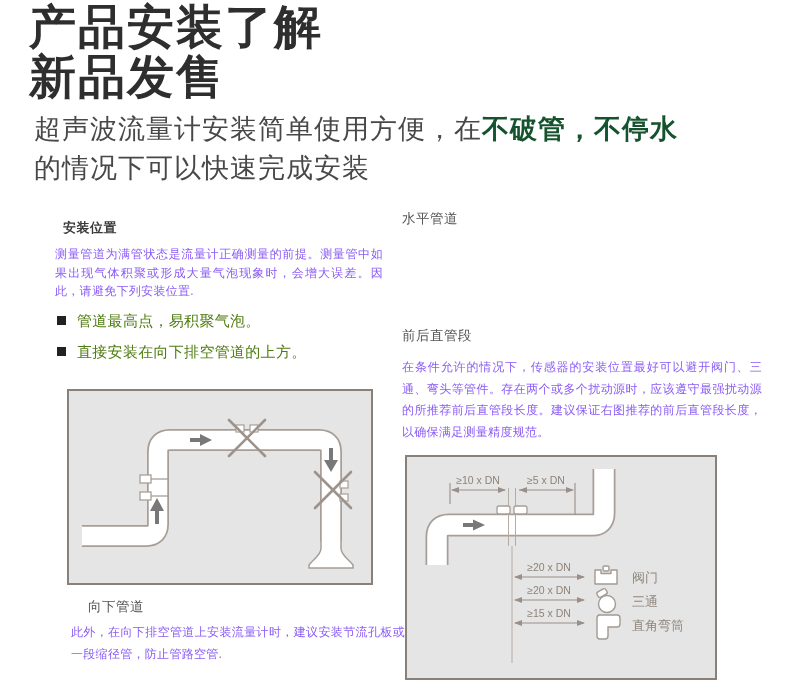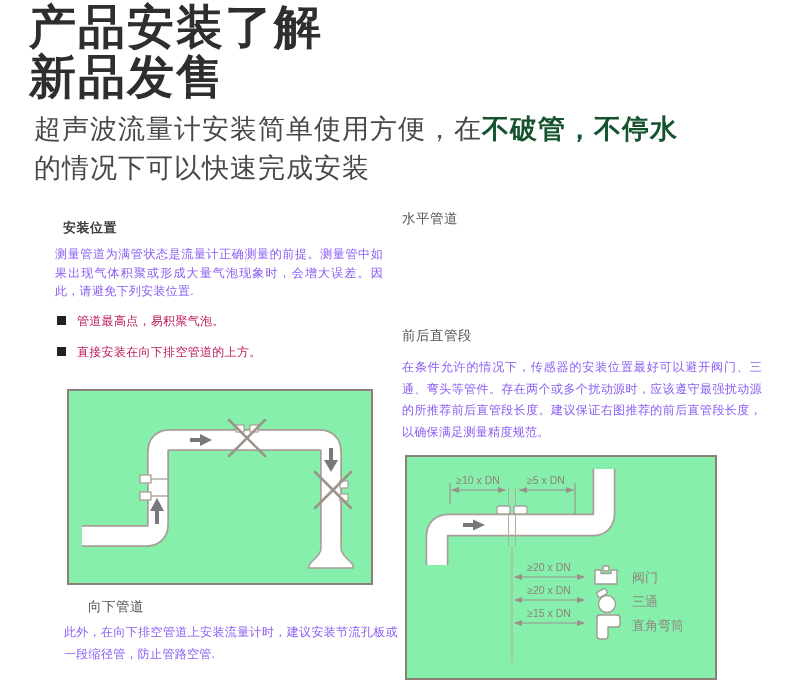--- a/index.html
+++ b/index.html
@@ -19,30 +19,30 @@
   .subtitle{
     left:34px;top:110px;width:740px;
     font-size:27px;line-height:39px;color:#484848;letter-spacing:1px;
   }
   .subtitle .hl{color:#14532d;font-weight:bold;}
   
   .h-bold{font-size:13px;font-weight:bold;color:#3a3a3a;letter-spacing:.5px;}
   .h-plain{font-size:13.5px;font-weight:normal;color:#555;letter-spacing:.5px;}
   .para{font-size:12px;color:#8b5cf6;text-align:justify;letter-spacing:.3px;}
   .p-left1{left:55px;top:245px;width:328px;line-height:18.5px;}
-  .p-left2{left:64px;top:621px;width:334px;line-height:22px;}
+  .p-left2{left:71px;top:621px;width:334px;line-height:22px;}
   .p-right1{left:402px;top:241px;width:310px;line-height:21px;}
   .p-right2{left:402px;top:357px;width:360px;line-height:21.5px;}
   
   .bullets{left:57px;top:314px;width:320px;}
   .bullet-row{display:flex;align-items:flex-start;margin-bottom:17px;}
   .bullet-sq{flex:0 0 auto;width:9px;height:9px;background:#222;margin:2px 11px 0 0;}
-  .bullet-txt{font-size:12px;color:#be185d;letter-spacing:.3px;line-height:14px;}
+  .bullet-txt{font-size:15px;color:#4d7c0f;letter-spacing:.3px;line-height:14px;}
   
-  .diag{box-sizing:border-box;border:2px solid #8a8077;background:#86efac;}
+  .diag{box-sizing:border-box;border:2px solid #8a8077;background:#e5e5e5;}
   .diag-left{left:67px;top:389px;width:306px;height:196px;}
   .diag-right{left:405px;top:455px;width:312px;height:225px;}
   .hd-left1{left:63px;top:219px;}
   .hd-right1{left:402px;top:210px;}
   .hd-right2{left:402px;top:327px;}
   .hd-left2{left:59px;top:598px;margin-left:29px;}
   svg{display:block;}
   svg text{font-family:"Liberation Sans","DejaVu Sans",sans-serif;}
 </style>
 </head>

